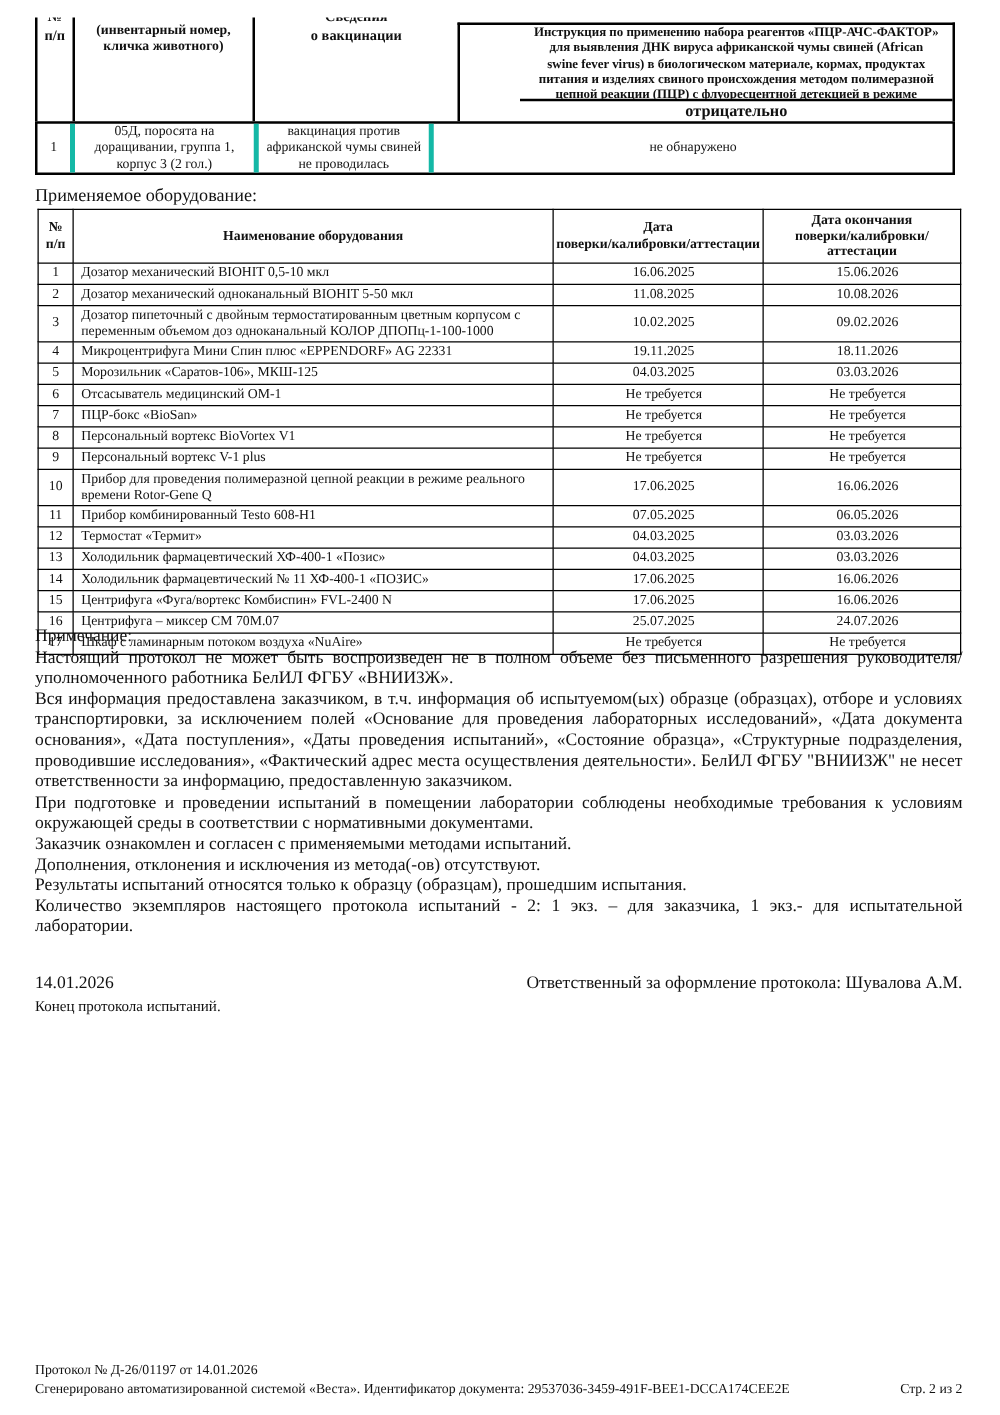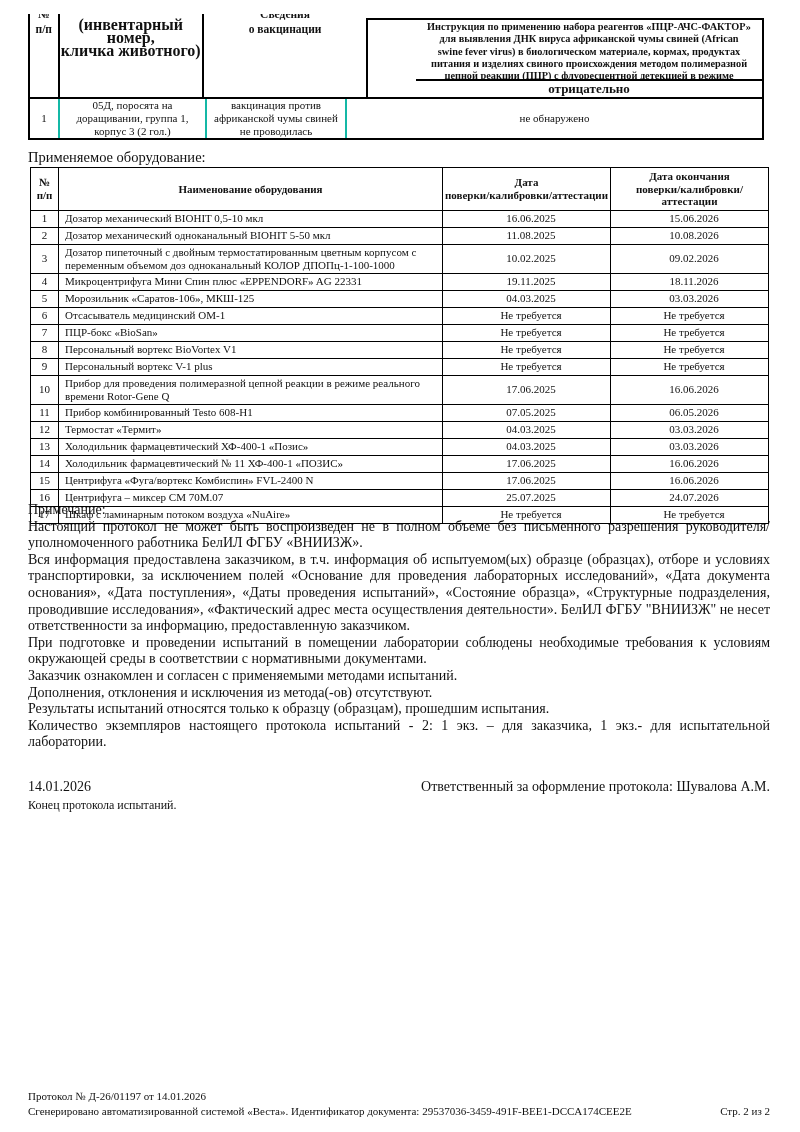--- a/index.html
+++ b/index.html
@@ -6,30 +6,30 @@
   .page{
     position:relative;width:800px;height:1132px;background:#ffffff;
     overflow:hidden;color:#111;
     font-family:"Liberation Serif","DejaVu Serif",serif;
   }
   
   .rt{position:absolute;left:28px;top:14px;width:736px;}
   .rt-head{display:flex;height:83px;border-left:2px solid #000;position:relative;box-sizing:border-box;}
   .rt-head .hc{overflow:hidden;text-align:center;font-weight:bold;box-sizing:border-box;}
   .hc1{width:30px;border-right:2px solid #000;font-size:11.5px;line-height:15px;}
-  .hc2{width:147px;border-right:2px solid #000;font-size:16px;line-height:13px;}
+  .hc2{width:147px;border-right:2px solid #000;font-size:11px;line-height:13px;}
   .hc3{width:165px;font-size:11.5px;line-height:15px;}
   .hc4{width:405px;position:relative;}
   .cut{white-space:pre-line;margin-top:-7px;}
   .nocut{white-space:pre-line;margin-top:4px;}
   .instr-box{position:absolute;left:0;right:0;top:4px;bottom:0;border:2px solid #000;border-bottom:none;display:flex;flex-direction:column;box-sizing:border-box;padding-left:48px;}
   .instr-text{height:62px;overflow:hidden;font-weight:bold;font-size:10.3px;line-height:12.3px;text-align:center;padding:1px 10px;box-sizing:border-box;}
   .instr-sub{border-top:2px solid #000;flex:1;display:flex;align-items:center;justify-content:center;font-weight:bold;font-size:13px;}
   .rt-body{display:flex;height:43px;border:2px solid #000;box-sizing:border-box;}
-  .rt-body .bc{border-right:2px solid #14b8a6;display:flex;align-items:center;justify-content:center;text-align:center;font-size:11px;line-height:13px;box-sizing:border-box;}
+  .rt-body .bc{border-right:4px solid #14b8a6;display:flex;align-items:center;justify-content:center;text-align:center;font-size:11px;line-height:13px;box-sizing:border-box;}
   .bc1{width:30px;}
   .bc2{width:147px;padding:0 5px;}
   .bc3{width:140px;padding:0 3px;}
   .bc4{flex:1;border-right:none !important;}
   
   .equip-title{position:absolute;left:28px;top:149px;font-size:14.5px;}
   table.equip{position:absolute;left:30px;top:167px;width:738px;border-collapse:collapse;table-layout:fixed;}
   table.equip th,table.equip td{border:1.5px solid #000;box-sizing:border-box;}
   table.equip th{font-size:11px;line-height:12.5px;font-weight:bold;padding:2px 1px;text-align:center;white-space:pre-line;}
   table.equip td{font-size:11px;line-height:13px;padding:1px 4px;}

